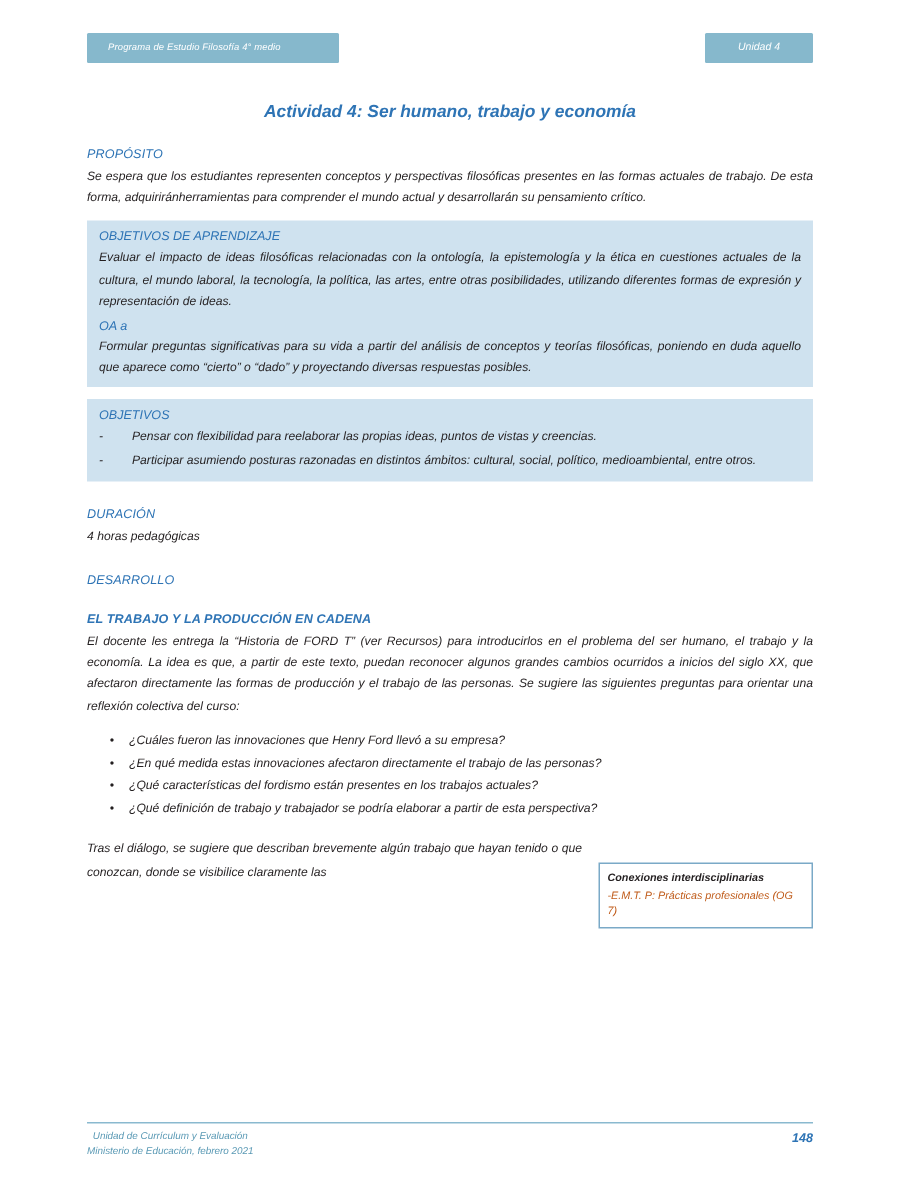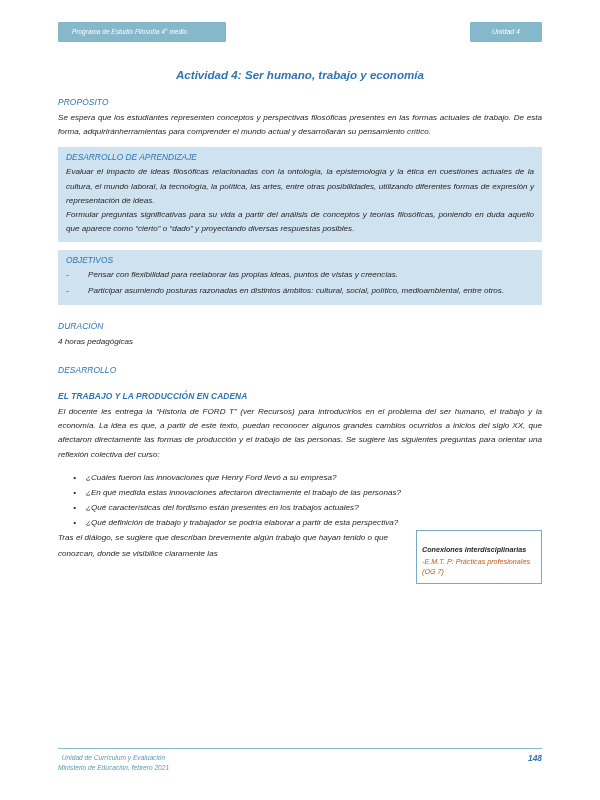--- a/index.html
+++ b/index.html
@@ -133,34 +133,35 @@
   .q-list li .bullet {
     width: 28px;
     flex: 0 0 28px;
     text-align: right;
     padding-right: 10px;
   }
 
   
   .bottom-wrap {
     position: relative;
+    margin-top: 12px;
   }
   .bottom-par {
     font-size: 8.1px;
     line-height: 16px;
     text-align: justify;
     width: 330px;
   }
   .sidebox {
     position: absolute;
     right: 0;
-    top: 0;
-    width: 126px;
+    top: 17px;
+    width: 143px;
     border: 1px solid #7aa9c7;
-    padding: 14px 5px 5px 5px;
+    padding: 4px 5px 5px 5px;
   }
   .sidebox .sb-title {
     font-size: 7.2px;
     font-weight: bold;
     color: #231f20;
     line-height: 10px;
     margin-bottom: 2px;
   }
   .sidebox .sb-text {
     font-size: 7.2px;
@@ -210,22 +211,23 @@
 </div>
 
 <div class="content">
 
   <div class="title">Actividad 4: Ser humano, trabajo y economía</div>
 
   <div class="sec-head">PROPÓSITO</div>
   <p class="body">Se espera que los estudiantes representen conceptos y perspectivas filosóficas presentes en las formas actuales de trabajo. De esta forma, adquiriránherramientas para comprender el mundo actual y desarrollarán su pensamiento crítico.</p>
 
   <div class="shade">
-    <div class="label">DESARROLLO DE APRENDIZAJE</div>
+    <div class="label">OBJETIVOS DE APRENDIZAJE</div>
     <p>Evaluar el impacto de ideas filosóficas relacionadas con la ontología, la epistemología y la ética en cuestiones actuales de la cultura, el mundo laboral, la tecnología, la política, las artes, entre otras posibilidades, utilizando diferentes formas de expresión y representación de ideas.</p>
+    <div class="oa">OA a</div>
     <p>Formular preguntas significativas para su vida a partir del análisis de conceptos y teorías filosóficas, poniendo en duda aquello que aparece como “cierto” o “dado” y proyectando diversas respuestas posibles.</p>
   </div>
 
   <div class="shade">
     <div class="label">OBJETIVOS</div>
     <ul class="att-list">
       <li>
         <span class="dash">-</span>
         <span class="txt">Pensar con flexibilidad para reelaborar las propias ideas, puntos de vistas y creencias.</span>
       </li>

